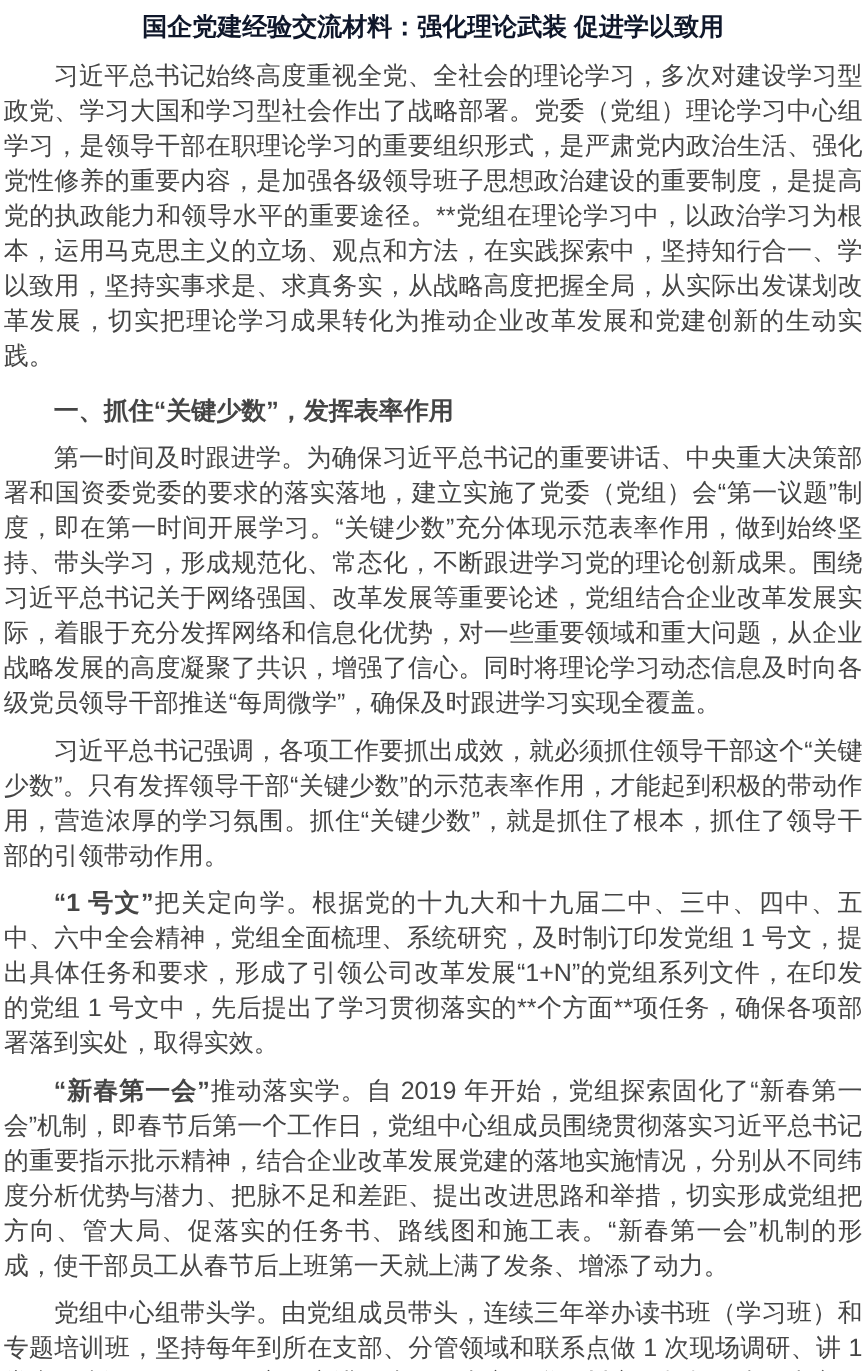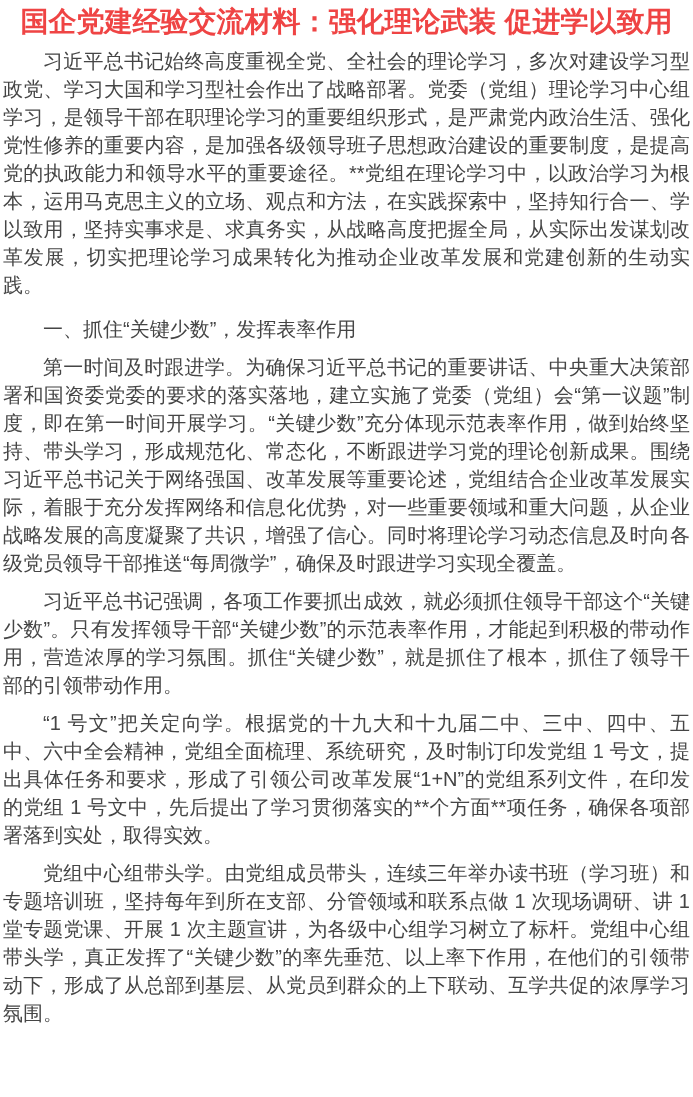--- a/index.html
+++ b/index.html
@@ -14,42 +14,42 @@
     padding: 8px 3px 0 3px;
     background: #ffffff;
     font-family: "Liberation Sans", sans-serif;
     font-size: 20px;
     line-height: 28px;
     color: #454545;
     text-align: justify;
     overflow: hidden;
   }
   .doc-title {
-    font-size: 28px;
+    font-size: 20px;
     line-height: 28px;
     font-weight: 700;
     text-align: center;
     text-indent: 0;
     margin: 0 0 11px 0;
-    color: #ef4444;
+    color: #0f172a;
   }
   .doc-paragraph {
     margin: 0 0 10px 0;
     text-indent: 2em;
   }
   .doc-heading {
     font-size: 20px;
     line-height: 28px;
-    font-weight: 400;
+    font-weight: 700;
     margin: 16px 0 10px 0;
     text-indent: 2em;
     color: #454545;
   }
   .lead-bold {
-    font-weight: 400;
+    font-weight: 700;
   }
 </style>
 </head>
 <body>
 
 <div class="page">
 
   <h1 class="doc-title">国企党建经验交流材料：强化理论武装 促进学以致用</h1>
 
   <p class="doc-paragraph">
@@ -63,18 +63,21 @@
   </p>
 
   <p class="doc-paragraph">
     <span class="lead-bold"></span><span>习近平总书记强调，各项工作要抓出成效，就必须抓住领导干部这个“关键少数”。只有发挥领导干部“关键少数”的示范表率作用，才能起到积极的带动作用，营造浓厚的学习氛围。抓住“关键少数”，就是抓住了根本，抓住了领导干部的引领带动作用。</span>
   </p>
 
   <p class="doc-paragraph">
     <span class="lead-bold">“1 号文”</span><span>把关定向学。根据党的十九大和十九届二中、三中、四中、五中、六中全会精神，党组全面梳理、系统研究，及时制订印发党组 1 号文，提出具体任务和要求，形成了引领公司改革发展“1+N”的党组系列文件，在印发的党组 1 号文中，先后提出了学习贯彻落实的**个方面**项任务，确保各项部署落到实处，取得实效。</span>
   </p>
 
+  <p class="doc-paragraph">
+    <span class="lead-bold">“新春第一会”</span><span>推动落实学。自 2019 年开始，党组探索固化了“新春第一会”机制，即春节后第一个工作日，党组中心组成员围绕贯彻落实习近平总书记的重要指示批示精神，结合企业改革发展党建的落地实施情况，分别从不同纬度分析优势与潜力、把脉不足和差距、提出改进思路和举措，切实形成党组把方向、管大局、促落实的任务书、路线图和施工表。“新春第一会”机制的形成，使干部员工从春节后上班第一天就上满了发条、增添了动力。</span>
+  </p>
 
   <p class="doc-paragraph">
     <span class="lead-bold"></span><span>党组中心组带头学。由党组成员带头，连续三年举办读书班（学习班）和专题培训班，坚持每年到所在支部、分管领域和联系点做 1 次现场调研、讲 1 堂专题党课、开展 1 次主题宣讲，为各级中心组学习树立了标杆。党组中心组带头学，真正发挥了“关键少数”的率先垂范、以上率下作用，在他们的引领带动下，形成了从总部到基层、从党员到群众的上下联动、互学共促的浓厚学习氛围。</span>
   </p>
 
 </div>
 
 </body></html>

